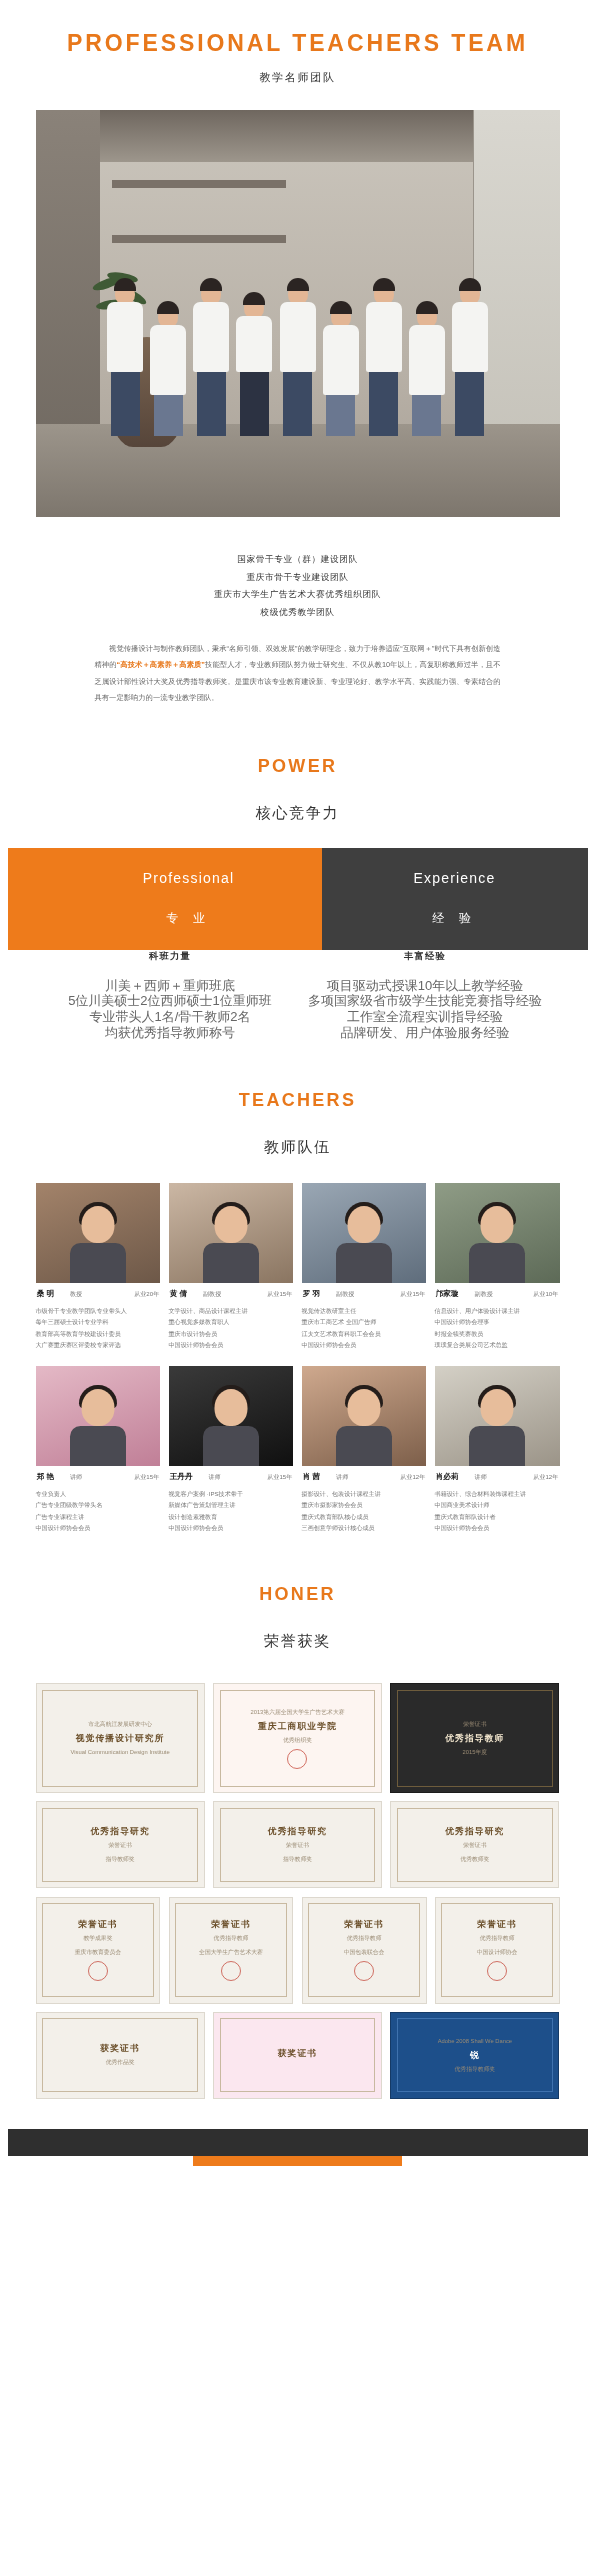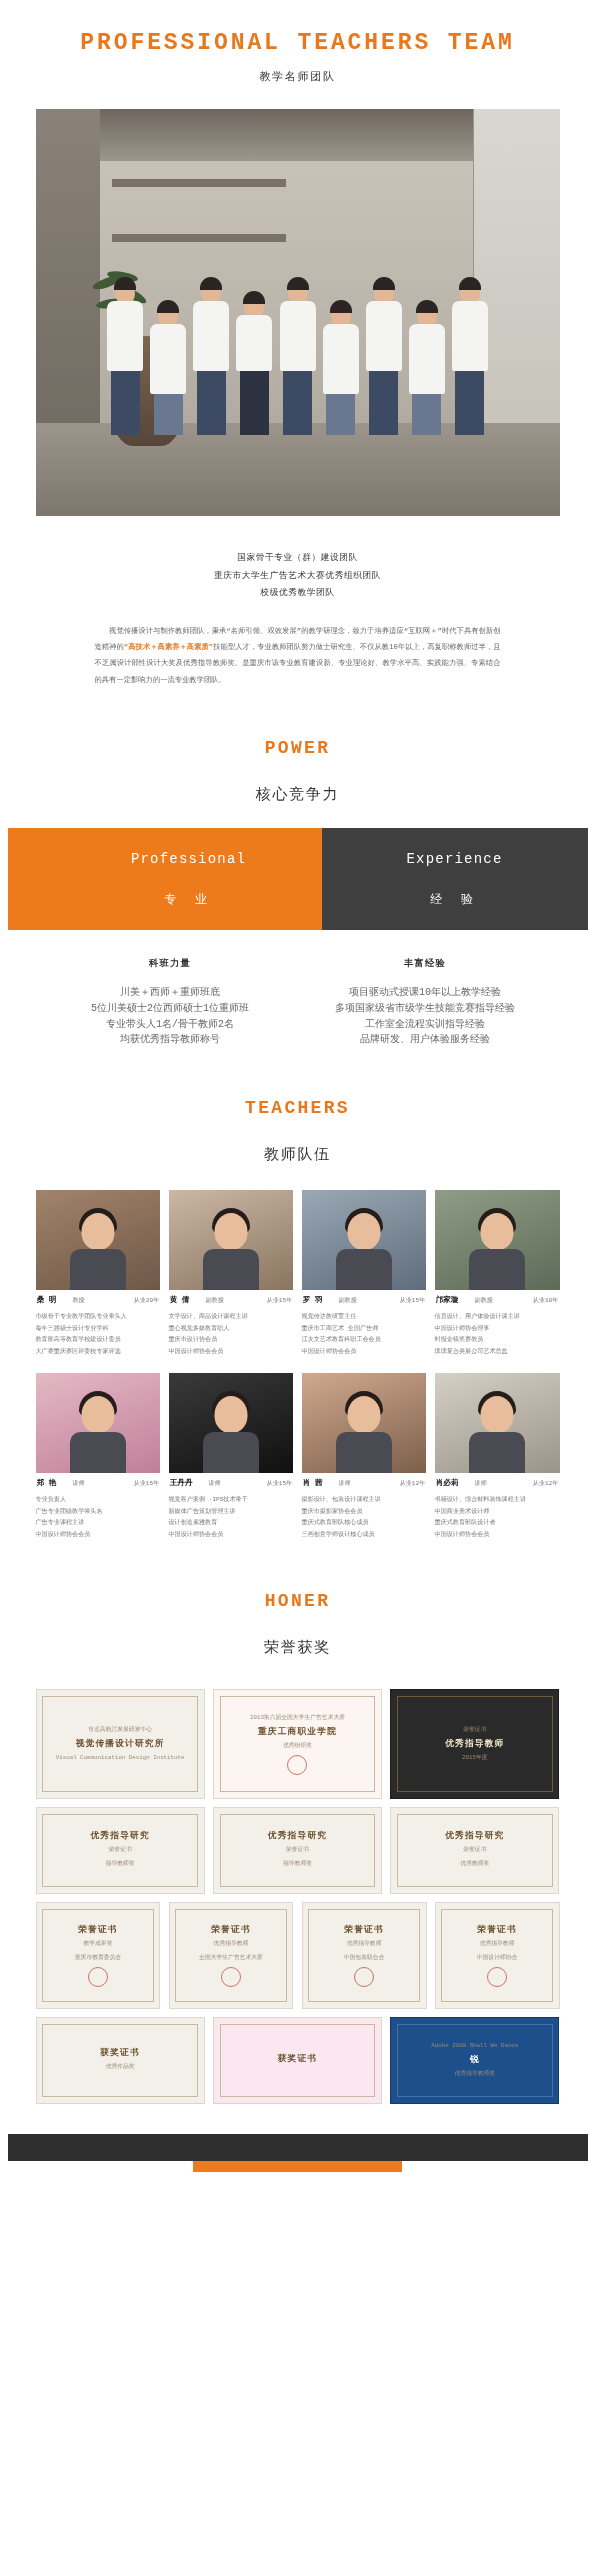--- a/index.html
+++ b/index.html
@@ -7,21 +7,20 @@
     width: 595px;
     background: #ffffff;
     font-family: "Liberation Sans", sans-serif;
     color: #333;
   }
   .page {
     width: 580px;
     margin: 0 auto;
     background: #fff;
     overflow: hidden;
-    font-family: Liberation Mono, monospace;
   }
   .gutter {
     padding: 0 28px;
   }
 
   
   .top-space { height: 30px; background:#fff; }
   .main-title {
     text-align: center;
     color: #E8781B;
@@ -135,29 +134,29 @@
   .split .half {
     flex:1; display:flex; flex-direction:column;
     align-items:center; justify-content:center; color:#fff;
   }
   .split .orange { background:#EE7B1B;padding-left:48px; }
   .split .dark { background:#3F3F3F; }
   .split .en { font-size: 14px; letter-spacing:1.2px; }
   .split .cn { font-size: 12px; letter-spacing:5.8px; margin-top: 24px; }
 
   .cols {
-    display:flex; margin-top: 27px; padding: 0 35px;
+    display:flex; padding: 0 35px;
   }
   .cols .col { flex:1; text-align:center; }
   .cols .col h4 {
     font-size: 9.3px; color:#333; font-weight:bold; letter-spacing:1.2px;
   }
   .cols .col ul { list-style:none; margin-top: 15px; }
   .cols .col li {
-    font-size: 10px; color:#666; line-height: 15.7px;
+    font-size: 13px; color:#666; line-height: 15.7px;
   }
 
   
   .teacher-grid {
     display:grid; grid-template-columns: repeat(4, 1fr);
     gap: 8.1px; margin-top: 25.6px;
   }
   .tcard { }
   .tphoto {
     width:100%; height:100px; position:relative; overflow:hidden;
@@ -321,20 +320,21 @@
           <div class="head"></div>
           <div class="body"></div>
           <div class="legs"></div>
         </div>
     </div>
   </div>
 
   <div class="intro-wrap">
     <div class="intro-lines">
       <div class="line">国家骨干专业（群）建设团队</div>
+      <div class="line">重庆市骨干专业建设团队</div>
       <div class="line">重庆市大学生广告艺术大赛优秀组织团队</div>
       <div class="line">校级优秀教学团队</div>
     </div>
     <p class="intro-para">
       <span>视觉传播设计与制作教师团队，秉承“名师引领、双效发展”的教学研理念，致力于培养适应“互联网＋”时代下具有创新创造精神的</span><span class="hl">“高技术＋高素养＋高素质”</span><span>技能型人才，专业教师团队努力做士研究生、不仅从教10年以上，高复职称教师过半，且不乏属设计部性设计大奖及优秀指导教师奖。是重庆市该专业教育建设新、专业理论好、教学水平高、实践能力强、专素结合的具有一定影响力的一流专业教学团队。</span>
     </p>
   </div>
 
   <div>
     <div class="sec-head">

